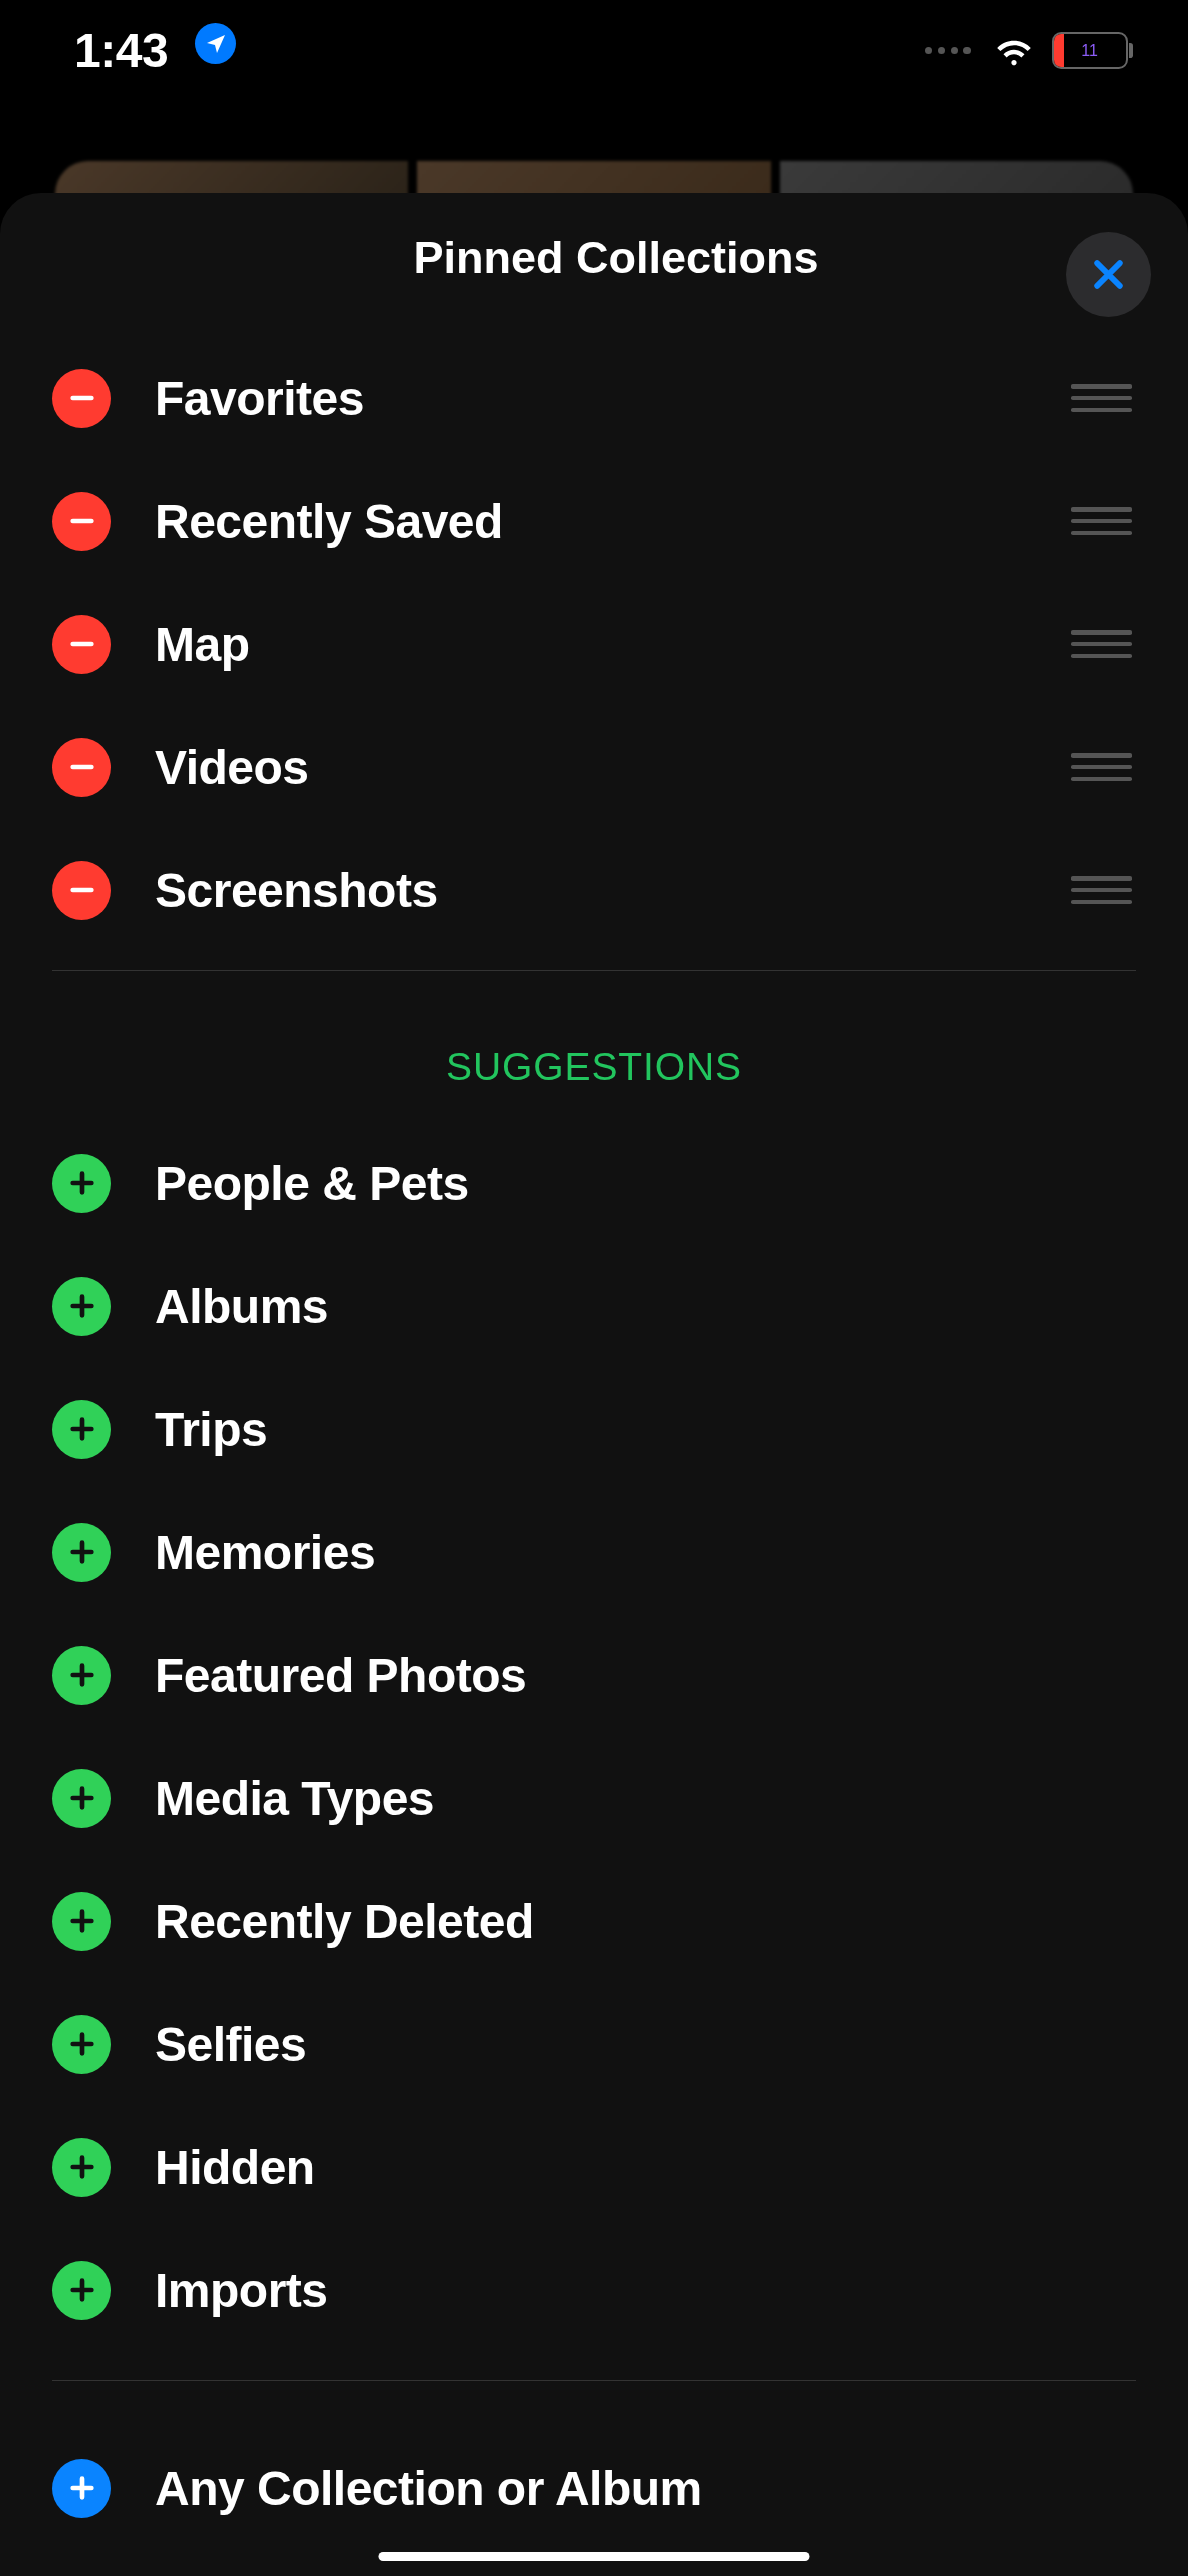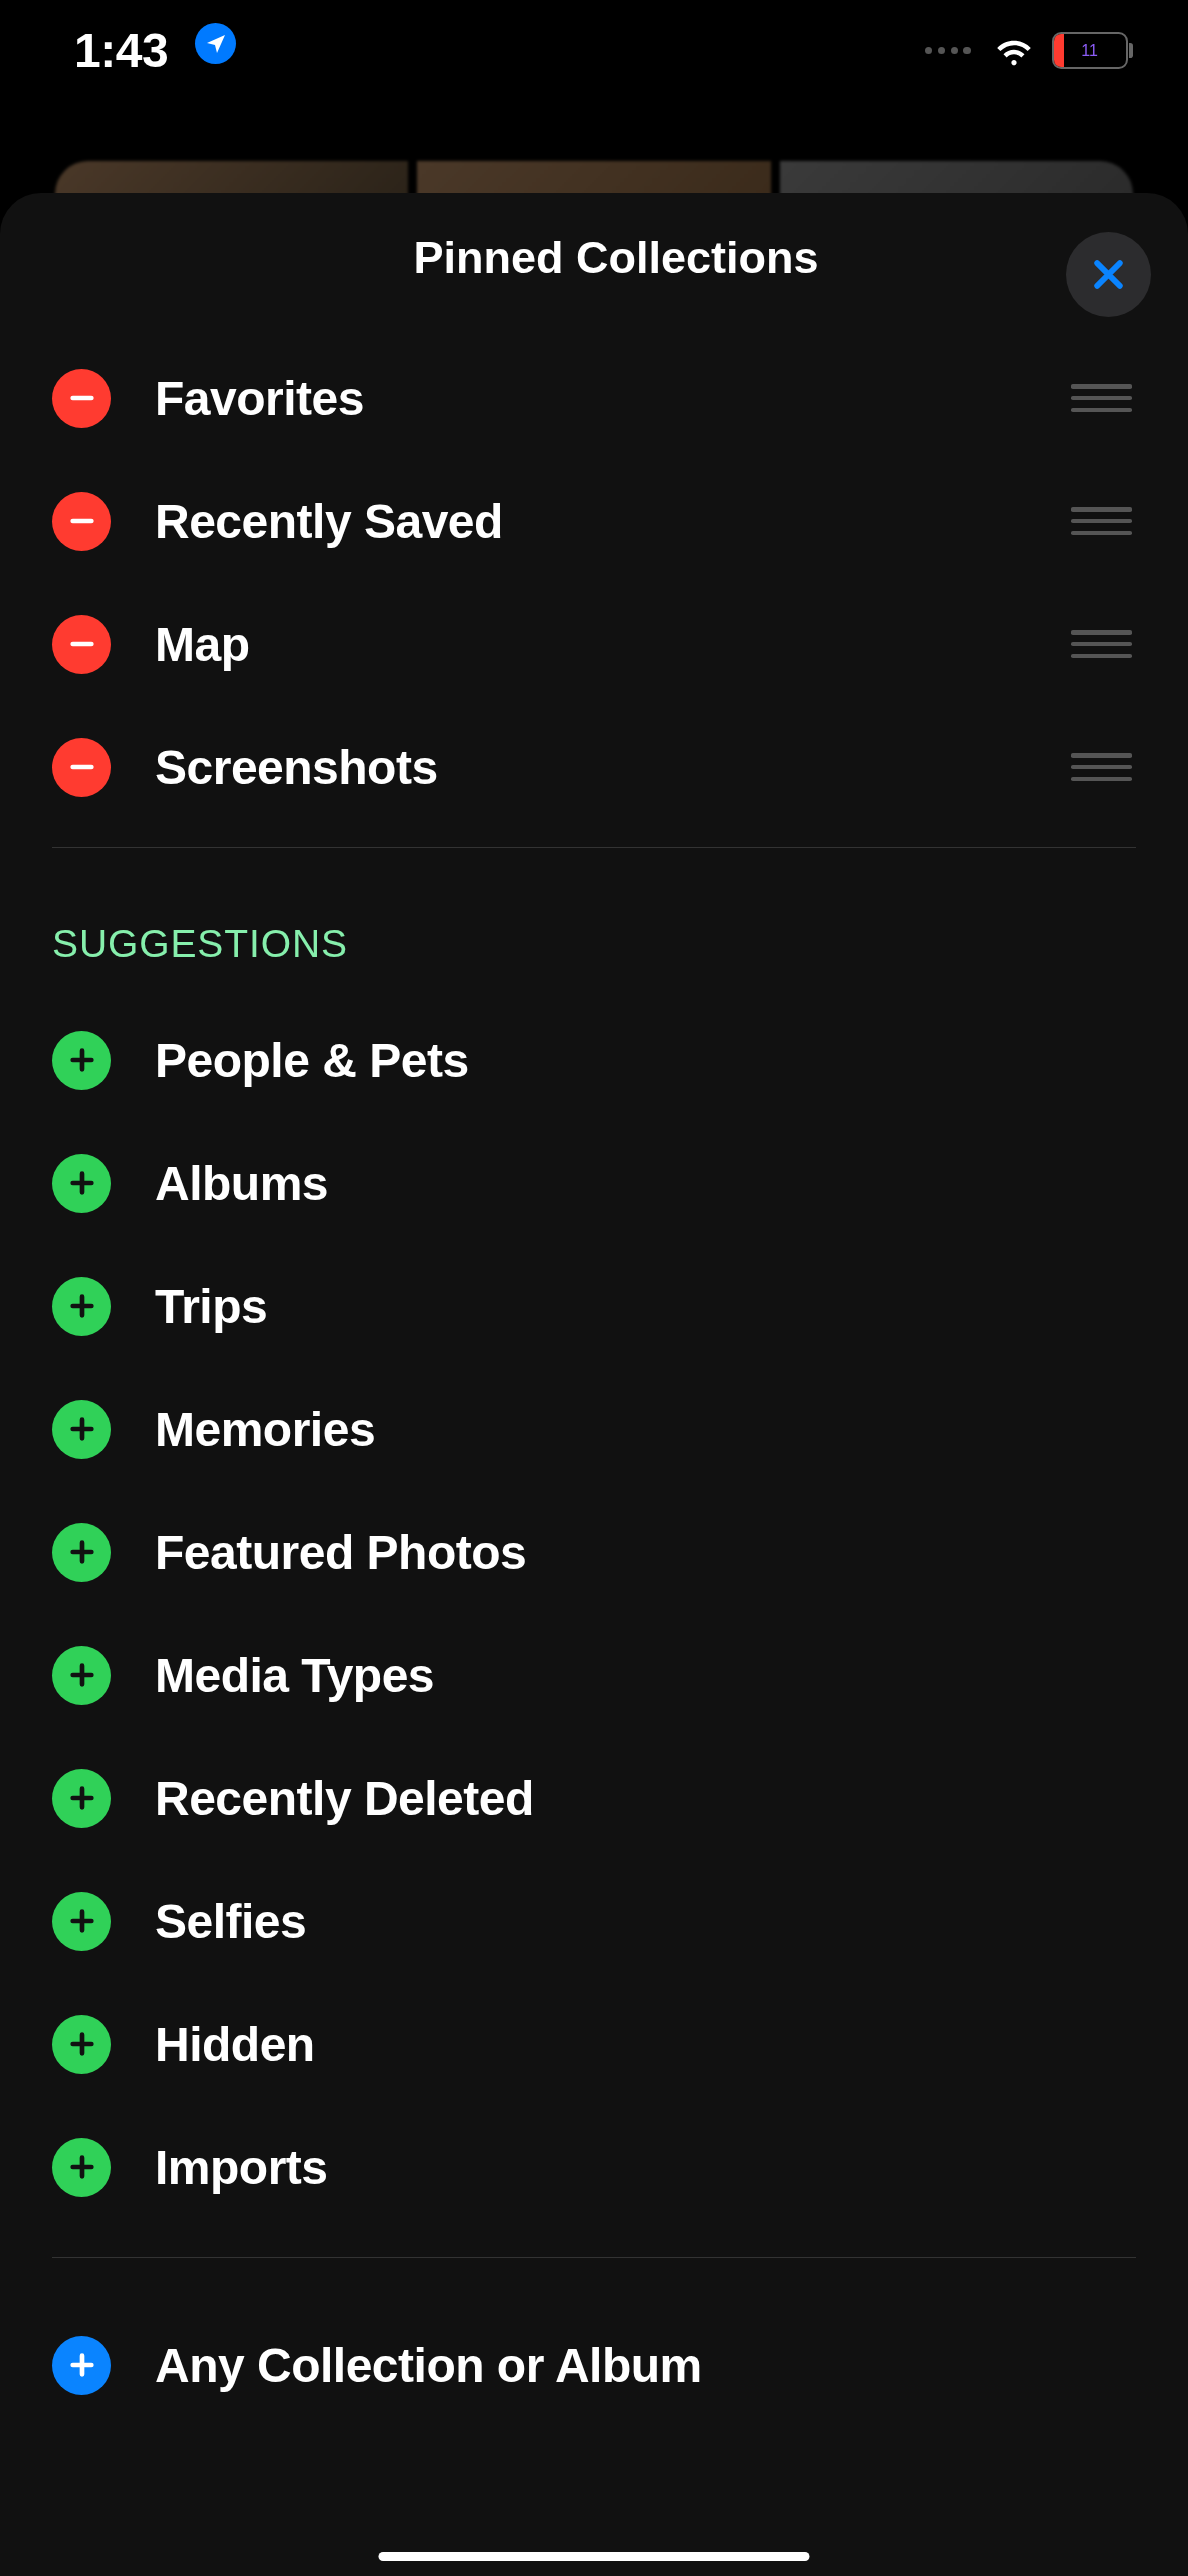--- a/index.html
+++ b/index.html
@@ -247,23 +247,24 @@
       border-radius: 1.8px;
     }
     .divider {
       height: 0.9px;
       background: #333;
       margin: 18.4px 0 0 0;
     }
     .section-header {
       font-size: 39px;
       font-weight: 400;
-      color: #86efac;
+      color: #22c55e;
       letter-spacing: 0.9px;
       padding: 74px 0 33px 0;
+      text-align: center;
     }
     .home-indicator {
       position: absolute;
       bottom: 14.7px;
       left: 50%;
       transform: translateX(-50%);
       width: 431px;
       height: 9.2px;
       background: #fff;
       border-radius: 9.2px;
@@ -357,20 +358,33 @@
             </svg>
         </button>
         <span class="row-label">Map</span>
         <div class="drag-handle">
           <span class="drag-line"></span>
             <span class="drag-line"></span>
             <span class="drag-line"></span>
         </div>
       </div>
 
+      <div class="list-row">
+        <button class="icon-button icon-remove">
+          <svg viewBox="0 0 24 24">
+              <path d="M4 12h16"></path>
+            </svg>
+        </button>
+        <span class="row-label">Videos</span>
+        <div class="drag-handle">
+          <span class="drag-line"></span>
+            <span class="drag-line"></span>
+            <span class="drag-line"></span>
+        </div>
+      </div>
 
       <div class="list-row">
         <button class="icon-button icon-remove">
           <svg viewBox="0 0 24 24">
               <path d="M4 12h16"></path>
             </svg>
         </button>
         <span class="row-label">Screenshots</span>
         <div class="drag-handle">
           <span class="drag-line"></span>

